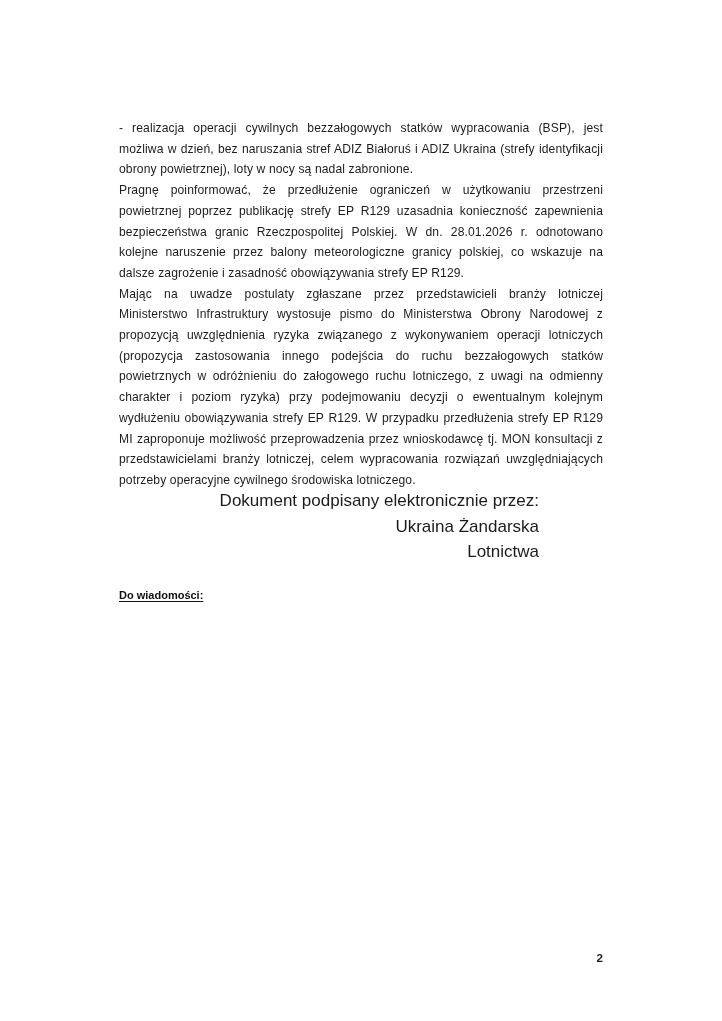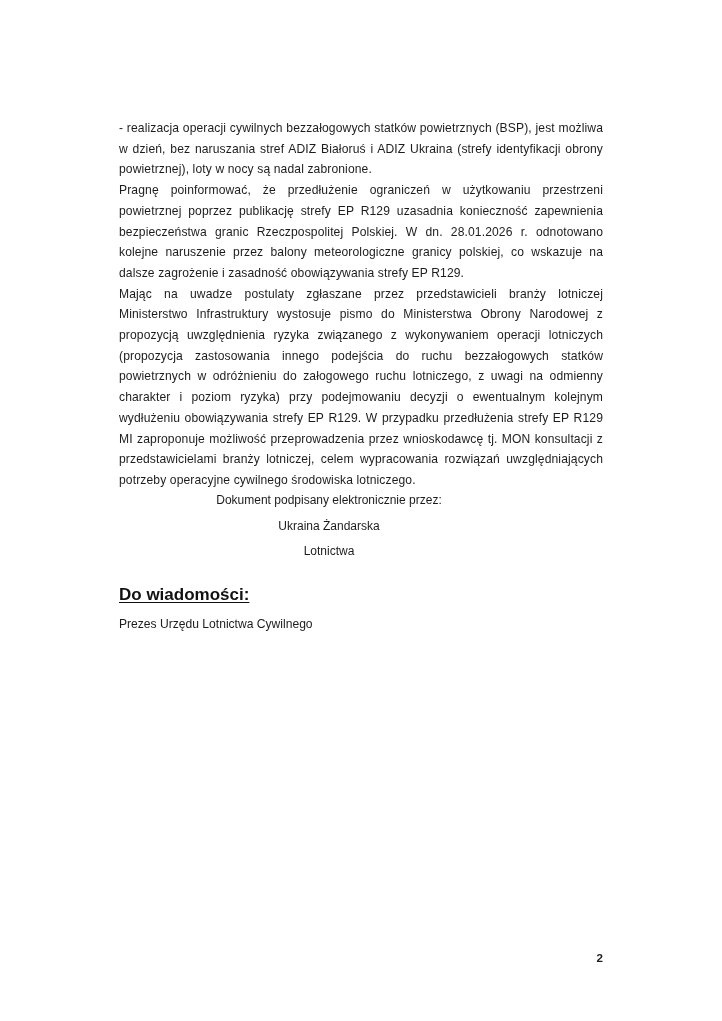--- a/index.html
+++ b/index.html
@@ -43,35 +43,35 @@
     text-indent: 0;
   }
   .sig-block {
     position: absolute;
     left: 119px;
     top: 488px;
     width: 420px;
   }
   .sig-line {
     margin: 0 0 0 0;
-    font-size: 12px;
+    font-size: 17px;
     line-height: 25.5px;
     color: #1c1c1c;
-    text-align: center;
+    text-align: right;
     white-space: nowrap;
   }
   .cc-block {
     position: absolute;
     left: 119px;
     top: 584px;
     width: 420px;
   }
   .cc-heading {
     margin: 0;
-    font-size: 17px;
+    font-size: 11px;
     line-height: 22px;
     font-weight: bold;
     text-decoration: underline;
     text-underline-offset: 2px;
     color: #111111;
     display: inline-block;
   }
   .cc-recipient {
     margin: 0;
     margin-top: 7px;
@@ -90,33 +90,32 @@
     color: #1c1c1c;
     font-weight: 600;
   }
 </style>
 </head>
 <body>
 
 <div class="page">
 
   <div class="content">
-    <p class="body-par bullet">-   realizacja operacji cywilnych bezzałogowych statków powietrznych (BSP), jest możliwa w dzień, bez naruszania stref ADIZ Białoruś i ADIZ Ukraina (strefy identyfikacji obrony powietrznej), loty w nocy są nadal zabronione.</p>
+    <p class="body-par bullet">-   realizacja operacji cywilnych bezzałogowych statków wypracowania (BSP), jest możliwa w dzień, bez naruszania stref ADIZ Białoruś i ADIZ Ukraina (strefy identyfikacji obrony powietrznej), loty w nocy są nadal zabronione.</p>
     <p class="body-par">Pragnę poinformować, że przedłużenie ograniczeń w użytkowaniu przestrzeni powietrznej poprzez publikację strefy EP R129 uzasadnia konieczność zapewnienia bezpieczeństwa granic Rzeczpospolitej Polskiej. W dn. 28.01.2026 r. odnotowano kolejne naruszenie przez balony meteorologiczne granicy polskiej, co wskazuje na dalsze zagrożenie i zasadność obowiązywania strefy EP R129.</p>
     <p class="body-par">Mając na uwadze postulaty zgłaszane przez przedstawicieli branży lotniczej Ministerstwo Infrastruktury wystosuje pismo do Ministerstwa Obrony Narodowej z propozycją uwzględnienia ryzyka związanego z wykonywaniem operacji lotniczych (propozycja zastosowania innego podejścia do ruchu bezzałogowych statków powietrznych w odróżnieniu do załogowego ruchu lotniczego, z uwagi na odmienny charakter i poziom ryzyka) przy podejmowaniu decyzji o ewentualnym kolejnym wydłużeniu obowiązywania strefy EP R129. W przypadku przedłużenia strefy EP R129 MI zaproponuje możliwość przeprowadzenia przez wnioskodawcę tj. MON konsultacji z przedstawicielami branży lotniczej, celem wypracowania rozwiązań uwzględniających potrzeby operacyjne cywilnego środowiska lotniczego.</p>
   </div>
 
   <div class="sig-block">
     <p class="sig-line">Dokument podpisany elektronicznie przez:</p>
     <p class="sig-line">Ukraina Żandarska</p>
     <p class="sig-line">Lotnictwa</p>
   </div>
 
   <div class="cc-block">
     <div>
       <span class="cc-heading">Do wiadomości:</span>
     </div>
-    <p class="cc-recipient">Prezes Urzędu Lotnictwa Cywilnego</p>
   </div>
 
   <div class="page-number">2</div>
 
 </div>
 
 </body></html>

